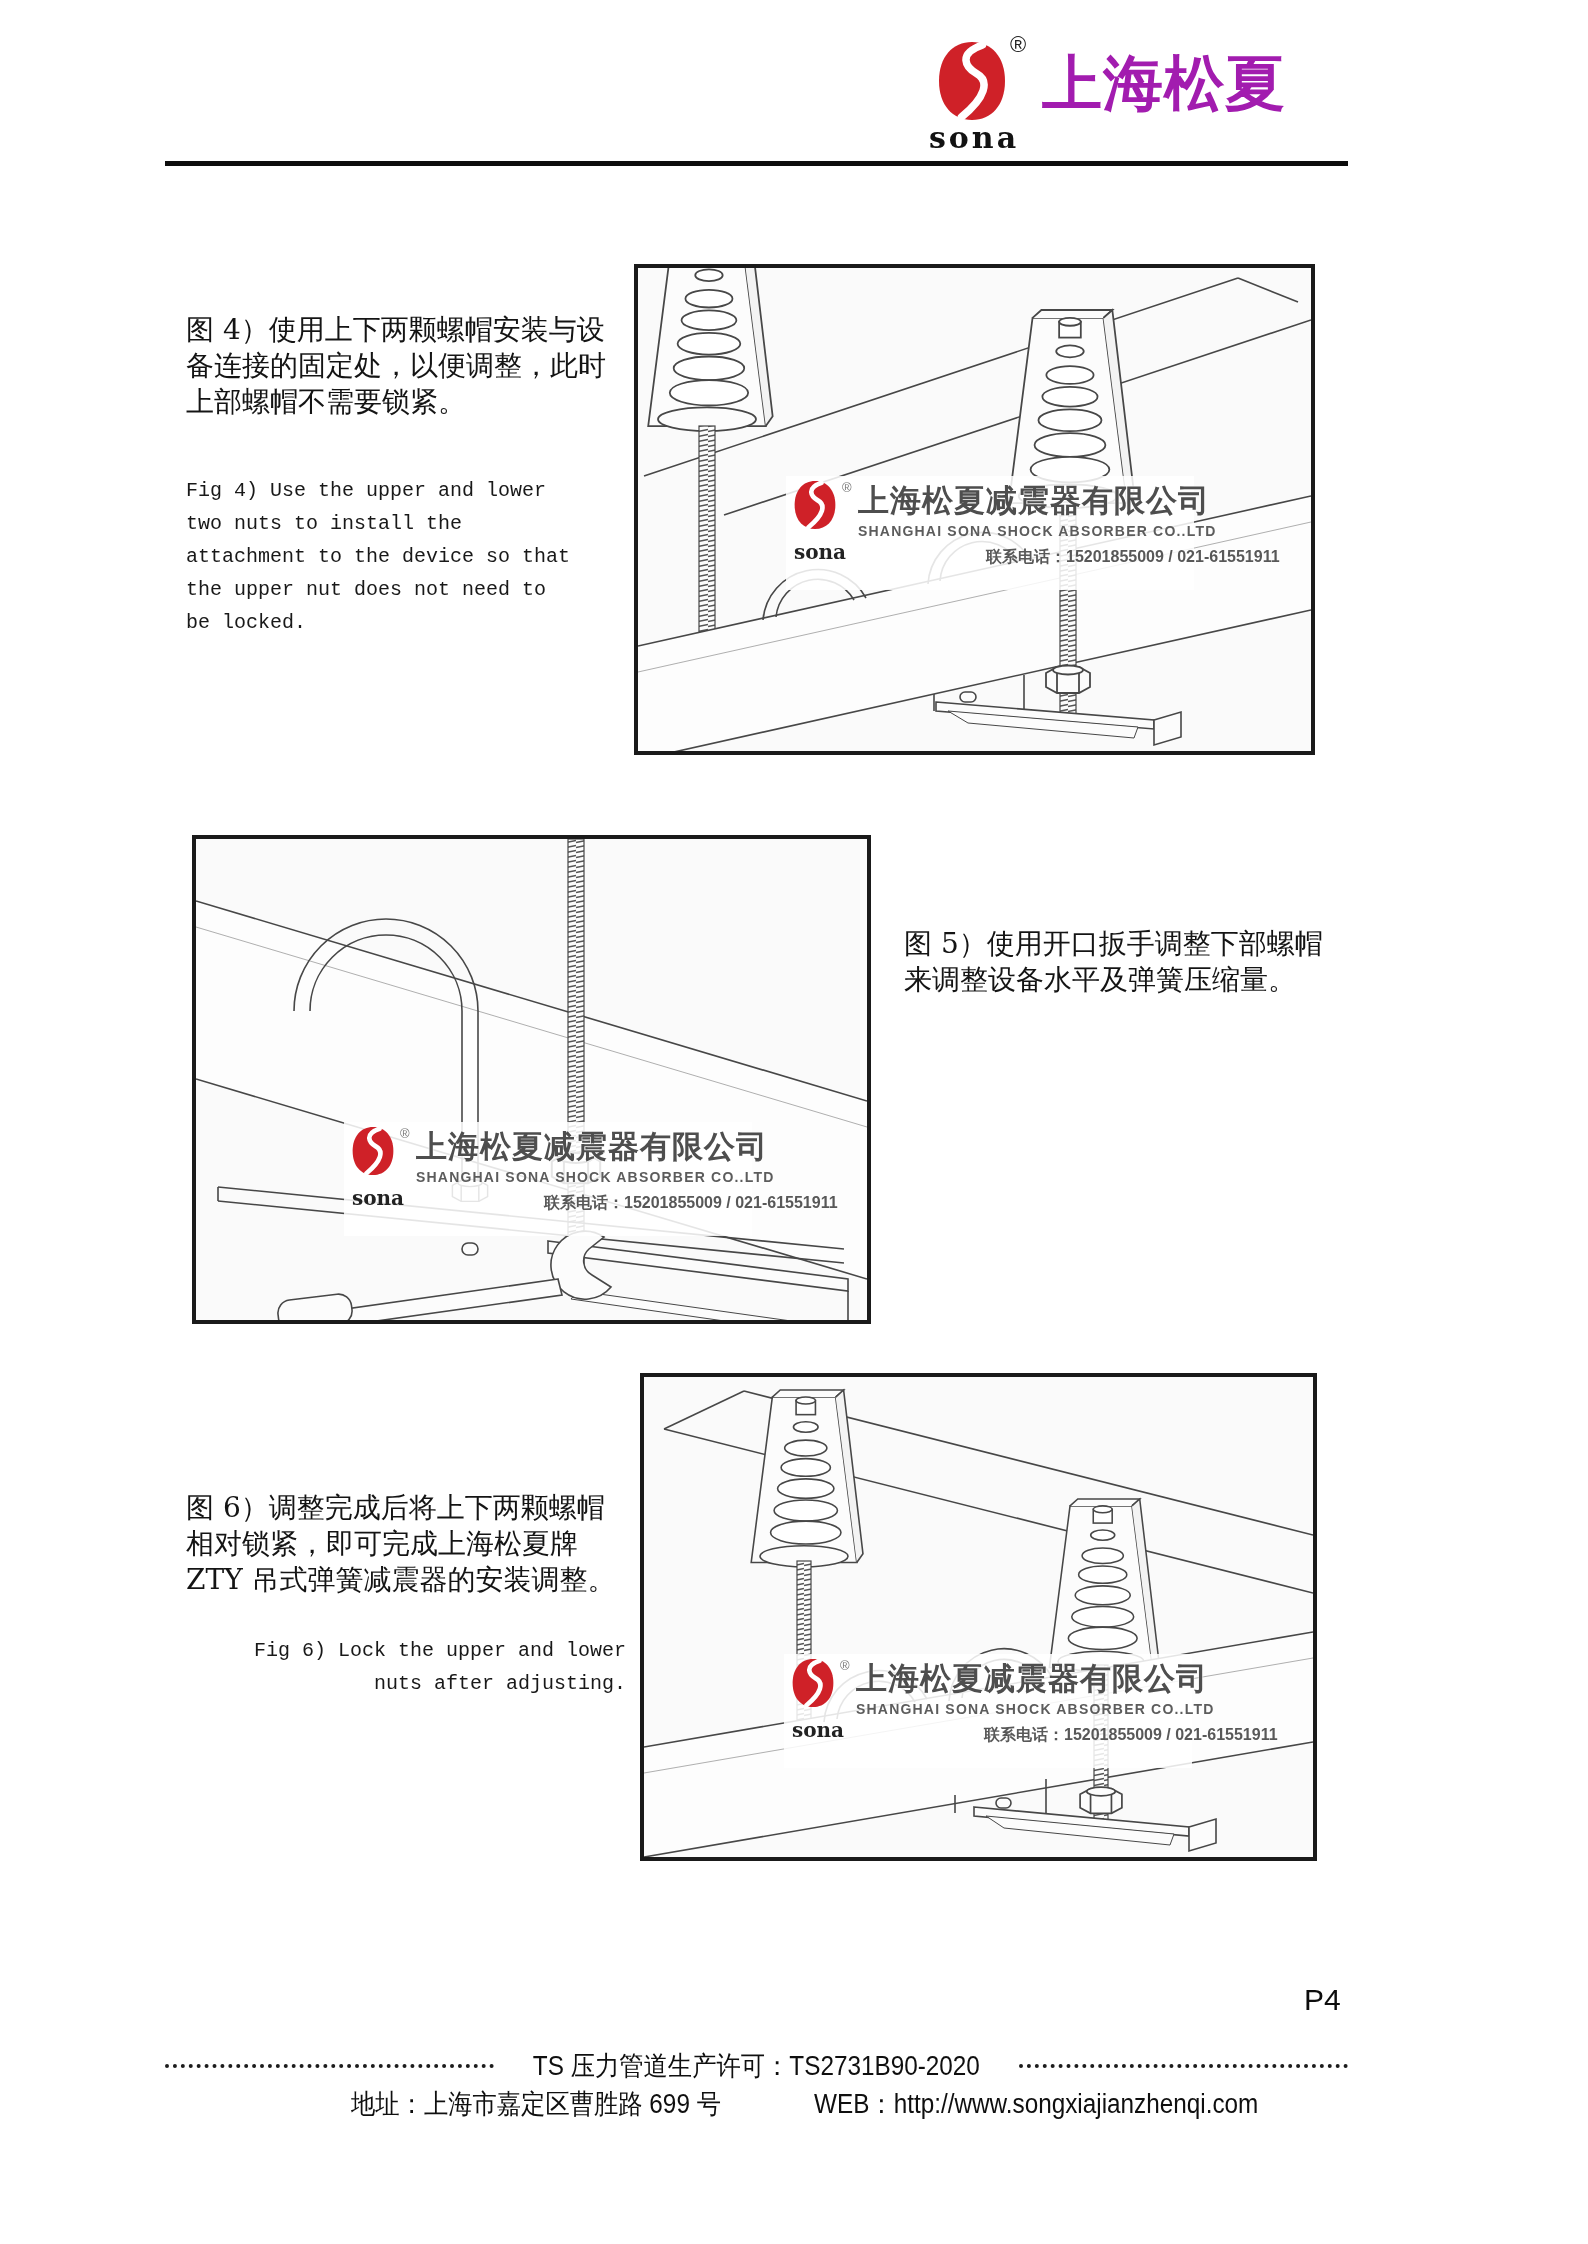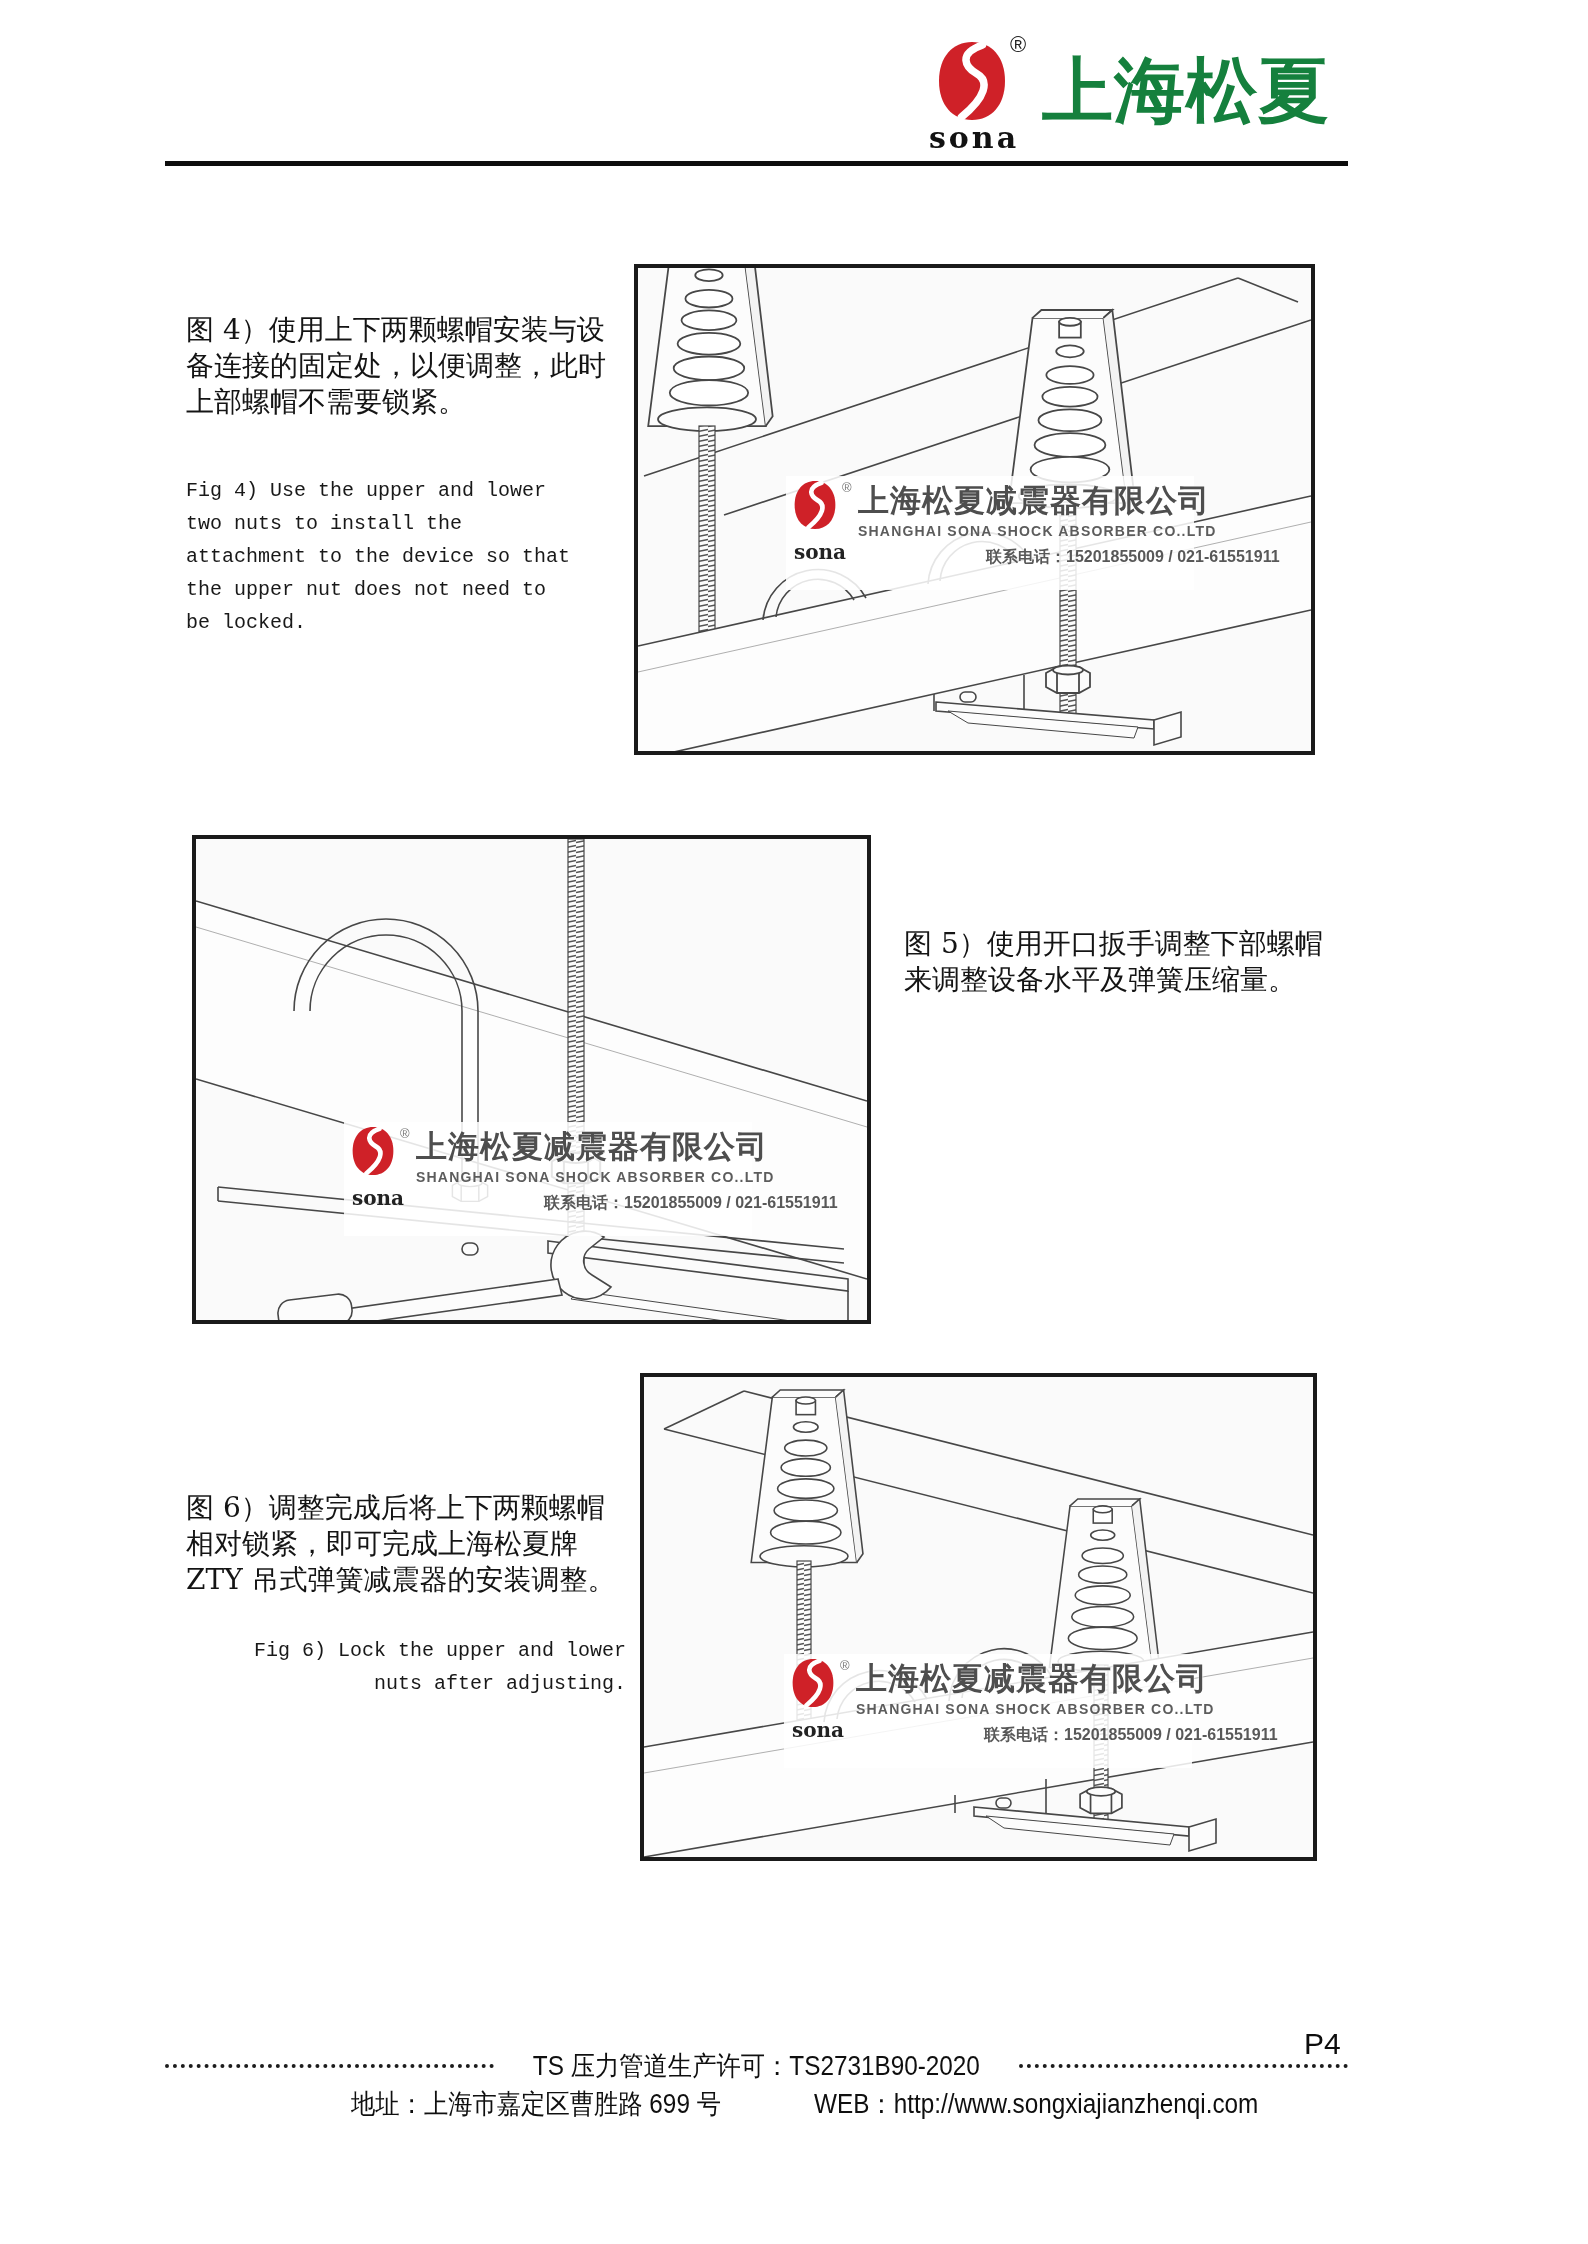--- a/index.html
+++ b/index.html
@@ -5,22 +5,22 @@
   html,body{margin:0;padding:0;background:#e8e8e8;}
   .page{position:relative;width:1588px;height:2244px;background:#ffffff;overflow:hidden;
         font-family:"Liberation Sans",sans-serif;color:#111;}
   
   .logo{position:absolute;left:922px;top:28px;width:118px;height:122px;}
   .logo-blob{position:absolute;left:14px;top:12px;width:72px;height:82px;}
   .logo-reg{position:absolute;left:88px;top:4px;font-size:22px;color:#222;}
   .logo-word{position:absolute;left:0;top:92px;width:104px;text-align:center;
              font-family:"DejaVu Serif","Liberation Serif",serif;font-weight:700;
              font-size:30px;letter-spacing:3px;color:#121212;}
-  .brand-cn{position:absolute;left:1042px;top:44px;font-size:71px;font-weight:900;
-            font-family:"DejaVu Sans","Liberation Sans",sans-serif;color:#15803d;letter-spacing:1px;}
+  .brand-cn{position:absolute;left:1042px;top:44px;font-size:60px;font-weight:900;
+            font-family:"DejaVu Sans","Liberation Sans",sans-serif;color:#a21caf;letter-spacing:1px;}
   .header-rule{position:absolute;left:165px;top:161px;width:1183px;height:5px;background:#0d0d0d;}
   
   .cn{position:absolute;white-space:pre-line;font-family:"DejaVu Serif","Liberation Serif",serif;
       font-size:28px;line-height:36px;color:#141414;}
   .en{position:absolute;white-space:pre-line;font-family:"Liberation Mono",monospace;
       font-size:20px;line-height:33px;color:#191919;}
   .cn4{left:186px;top:312px;width:420px;}
   .en4{left:186px;top:474px;width:440px;}
   .cn5{left:904px;top:926px;width:450px;}
   .en5{left:904px;top:1047px;width:470px;}
@@ -40,21 +40,21 @@
   .wm-reg{position:absolute;left:50px;top:0;font-size:13px;color:#777;}
   .wm-word{position:absolute;left:0;top:60px;width:56px;text-align:center;
            font-family:"DejaVu Serif","Liberation Serif",serif;font-weight:700;font-size:20px;color:#222;}
   .wm-text{flex:1;padding-left:6px;}
   .wm-cn{font-size:31px;font-weight:700;color:#4e4e4e;letter-spacing:1px;white-space:nowrap;
          font-family:"DejaVu Sans","Liberation Sans",sans-serif;
          text-shadow:0 0 2px #fff,0 0 2px #fff;}
   .wm-en{font-size:14px;font-weight:700;color:#5c5c5c;letter-spacing:1.2px;white-space:nowrap;margin-top:1px;}
   .wm-phone{font-size:16px;font-weight:700;color:#585858;margin-top:8px;padding-left:128px;white-space:nowrap;}
   
-  .page-num{position:absolute;left:1304px;top:1983px;font-size:30px;color:#0d0d0d;margin-top:44px;}
+  .page-num{position:absolute;left:1304px;top:1983px;font-size:30px;color:#0d0d0d;}
   .ts-line{position:absolute;left:165px;top:2048px;width:1183px;height:36px;
            display:flex;align-items:center;}
   .ts-dots{flex:1;height:0;border-top:4px dotted #1c1c1c;}
   .ts-label{flex:none;padding:0 14px;font-size:27px;color:#0f0f0f;white-space:nowrap;
             transform:scaleX(0.9);transform-origin:center;}
   .addr{position:absolute;left:351px;top:2086px;font-size:27px;color:#0f0f0f;white-space:nowrap;
         transform:scaleX(0.9);transform-origin:left;}
   .web{position:absolute;left:814px;top:2086px;font-size:27px;color:#0f0f0f;white-space:nowrap;
        transform:scaleX(0.9);transform-origin:left;}
 </style>

